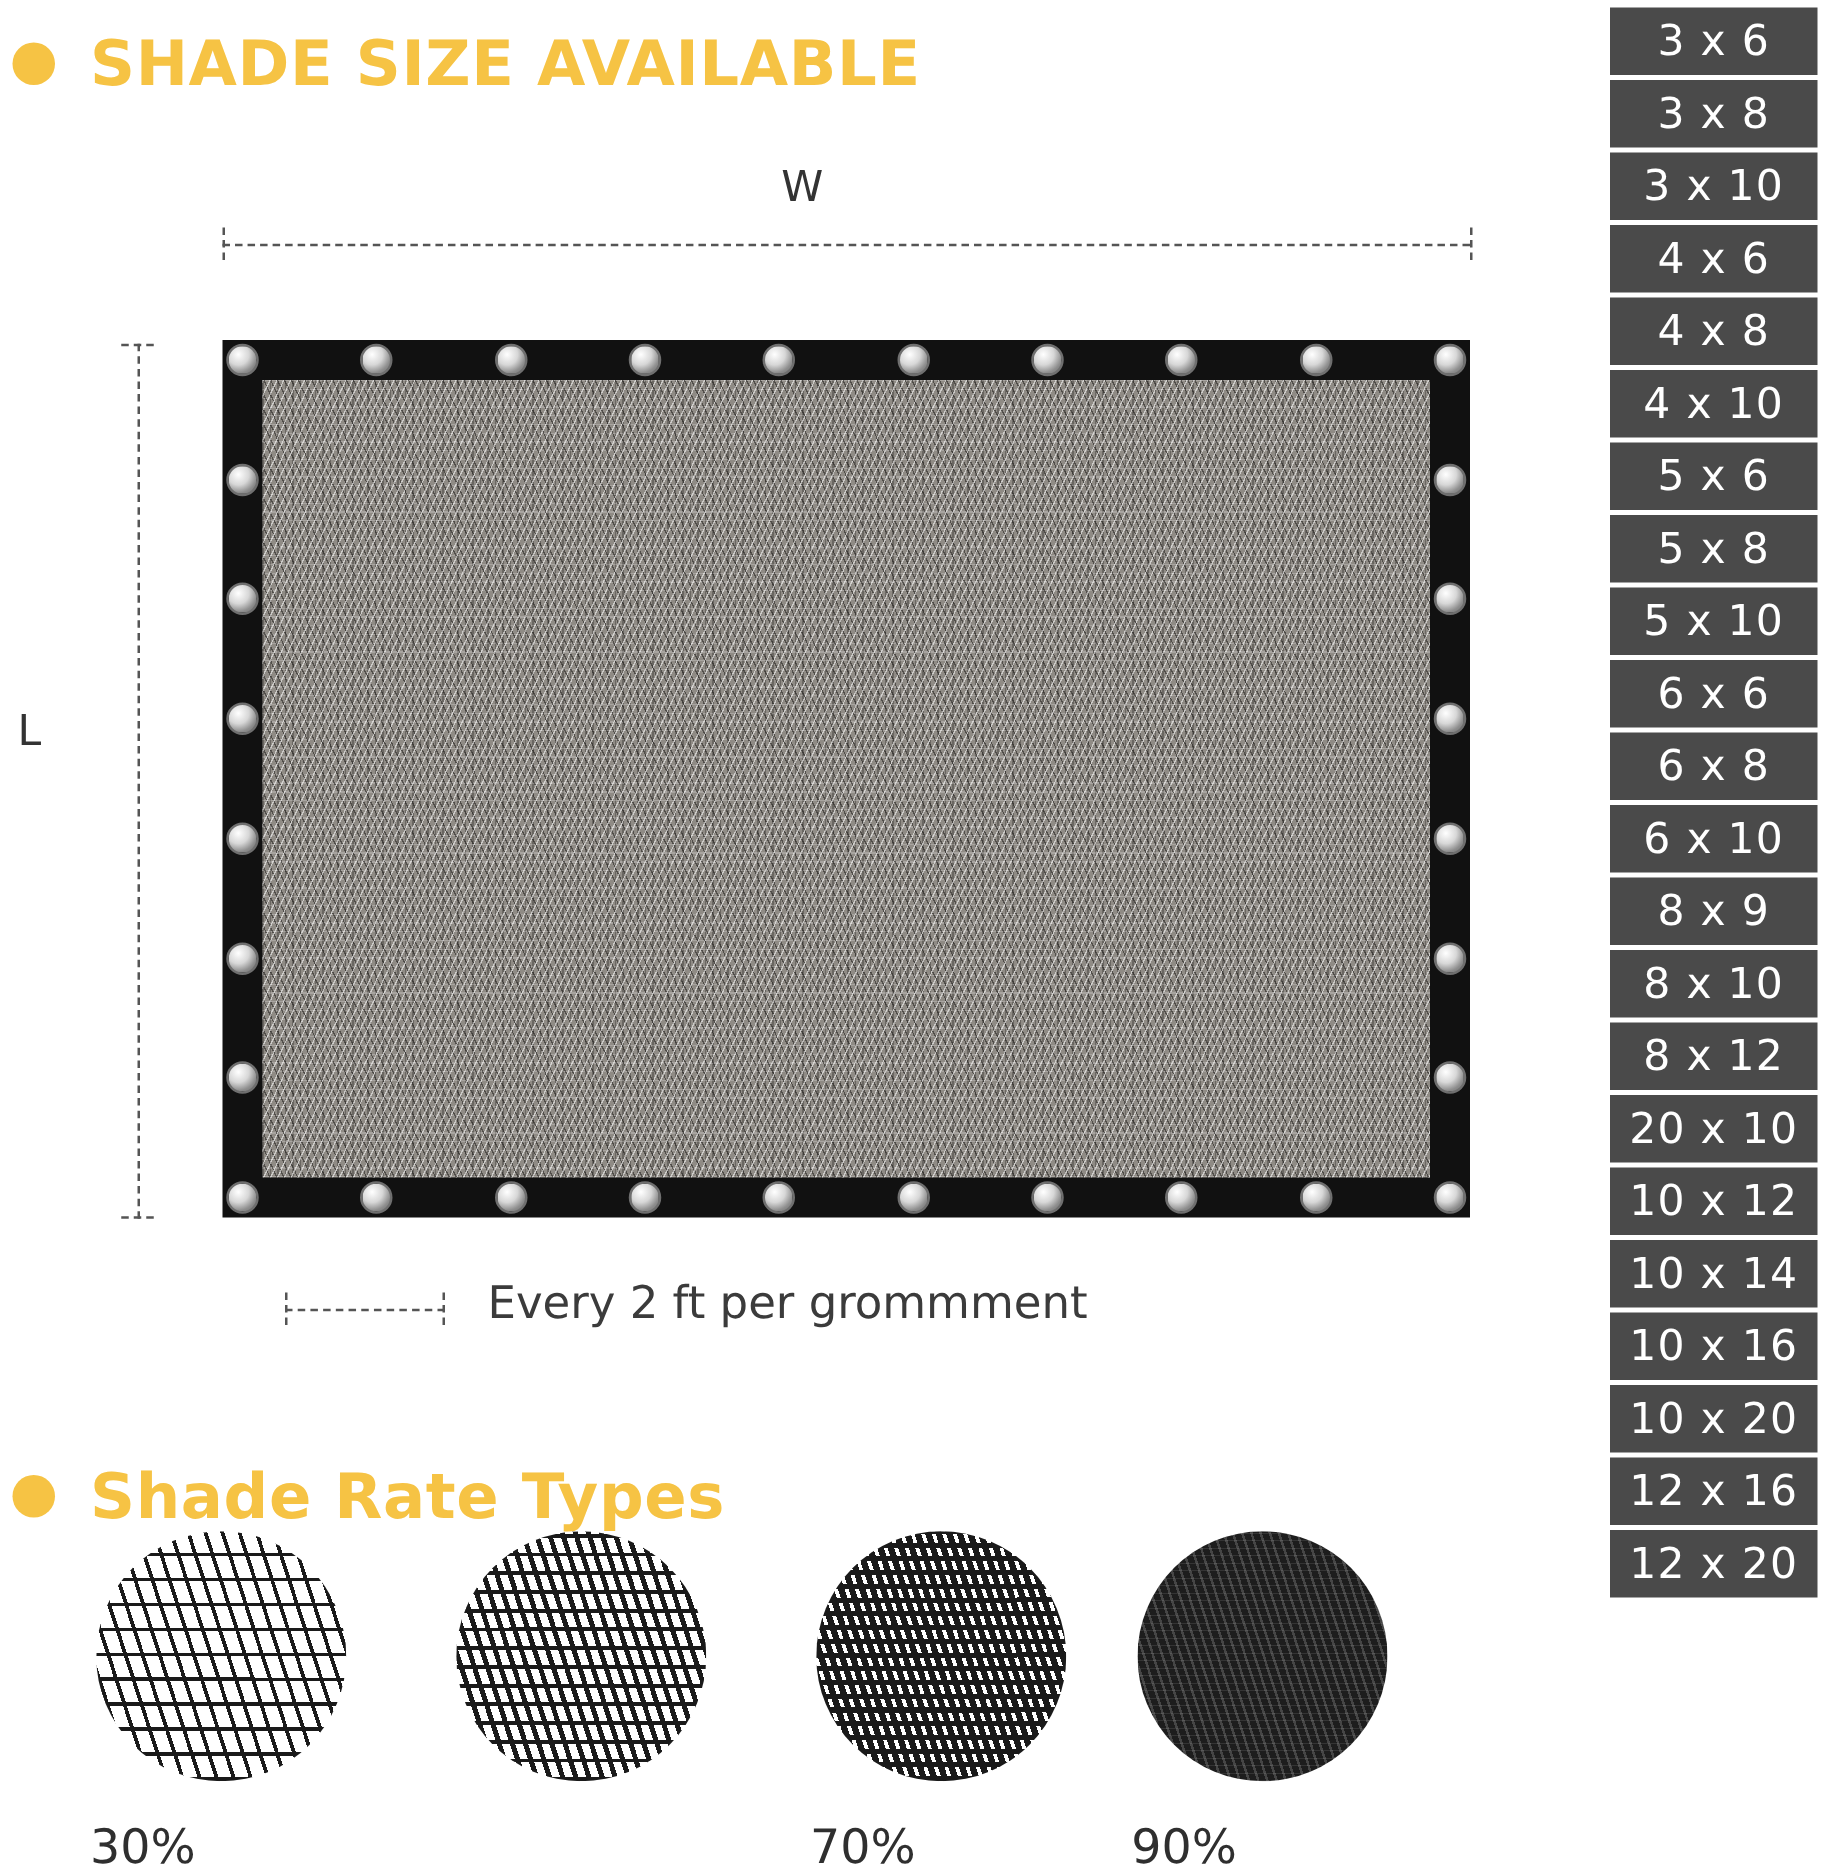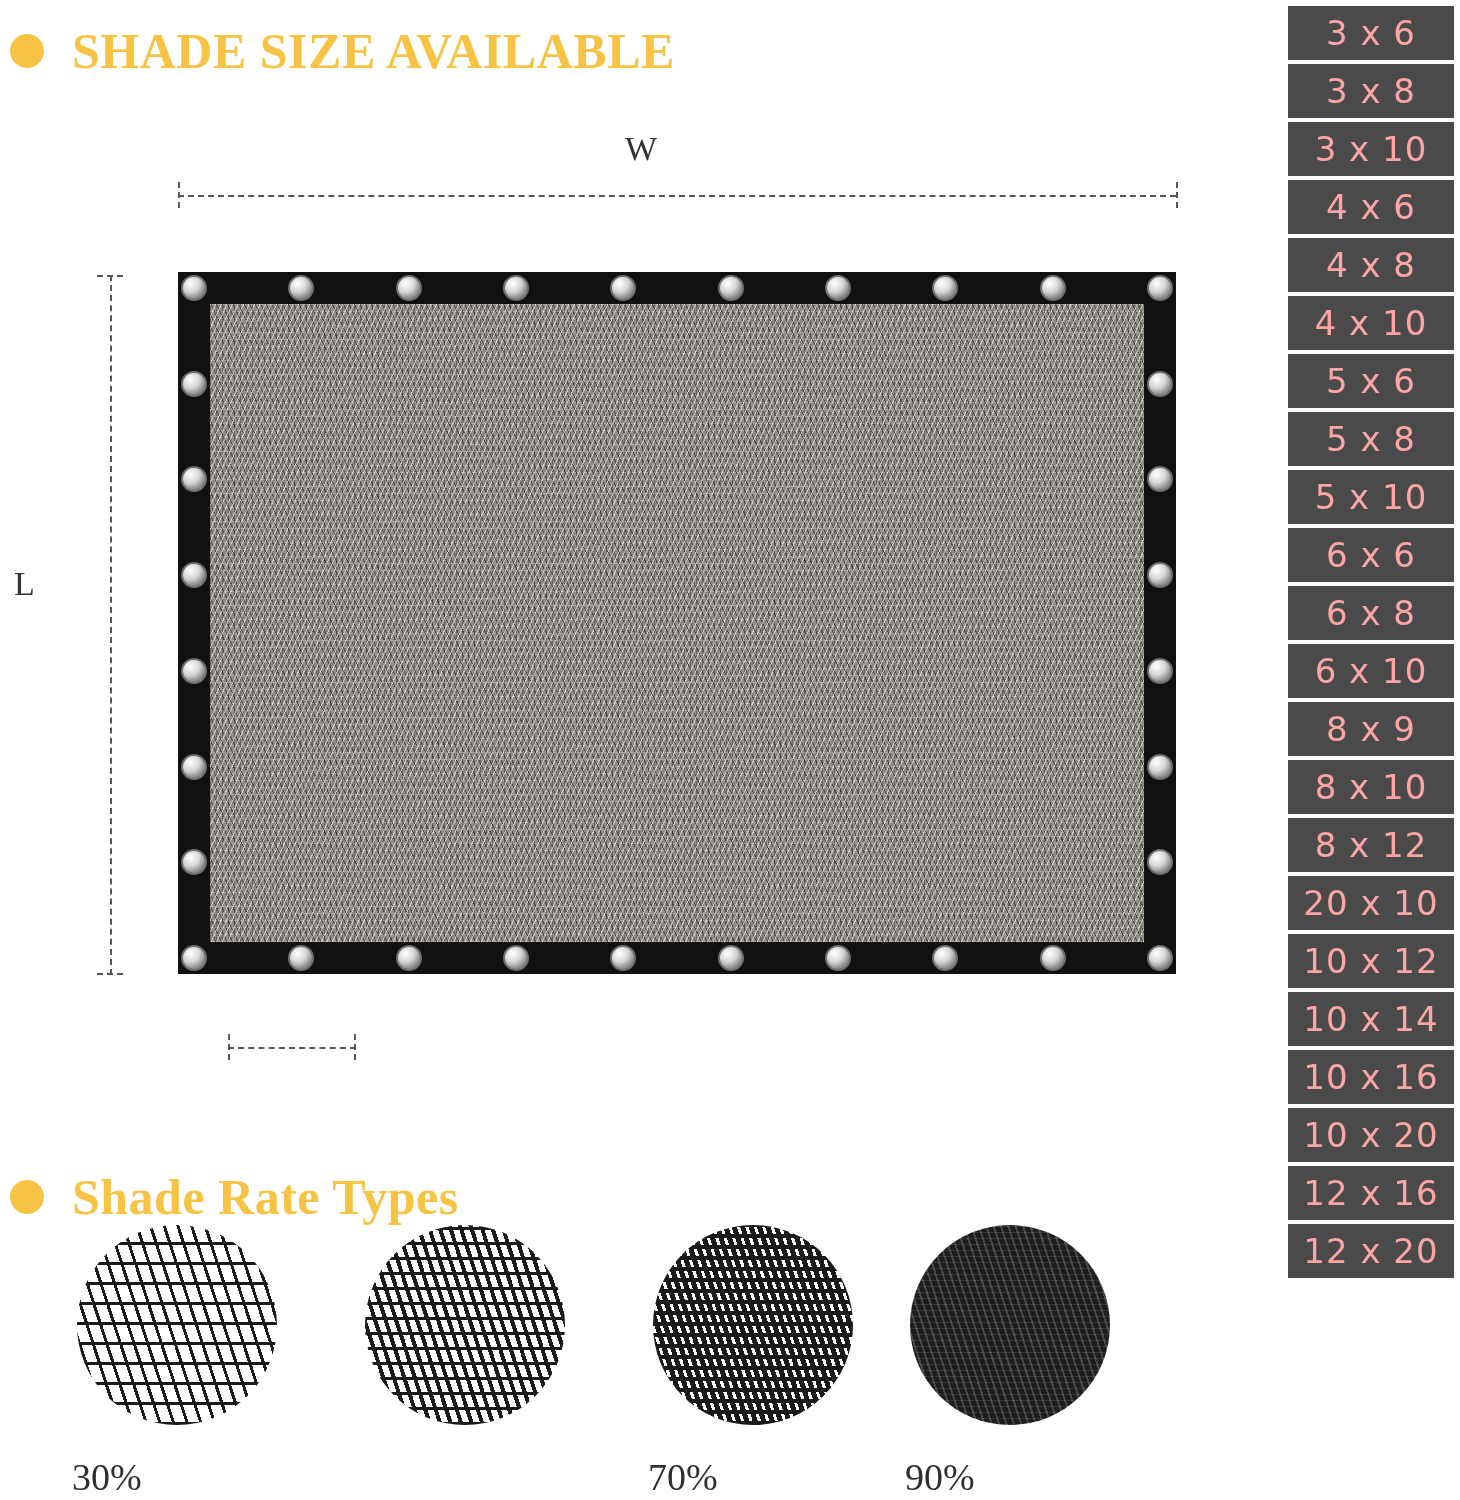--- a/index.html
+++ b/index.html
@@ -21,21 +21,20 @@
     width: 1460px;
     height: 1500px;
   }
 
   #left-panel {
     position: absolute;
     left: 0;
     top: 0;
     width: 1290px;
     height: 1500px;
-    font-family: Liberation Serif, serif;
   }
 
   
   .heading {
     position: absolute;
     display: flex;
     align-items: center;
   }
   .bullet {
     width: 34px;
@@ -208,21 +207,21 @@
     right: 6px;
     top: 6px;
     width: 166px;
     display: flex;
     flex-direction: column;
     gap: 4px;
   }
   .size-chip {
     height: 54px;
     background: #4a4a4a;
-    color: #fca5a5;
+    color: #ffffff;
     font-size: 34px;
     display: flex;
     align-items: center;
     justify-content: center;
     letter-spacing: 1px;
   }
 </style>
 </head>
 <body>
 
@@ -279,20 +278,21 @@
           <div class="grommet" style="left: 3px; top: 481.571px;"></div>
           <div class="grommet" style="left: 969px; top: 481.571px;"></div>
           <div class="grommet" style="left: 3px; top: 577.286px;"></div>
           <div class="grommet" style="left: 969px; top: 577.286px;"></div>
         </div>
     </div>
 
     <div class="dim-line-h" id="gline"></div>
     <div class="tick-v" id="gtick-l"></div>
     <div class="tick-v" id="gtick-r"></div>
+    <div id="grommet-note">Every 2 ft per grommment</div>
 
     <div class="heading" id="heading-rate">
       <span class="bullet"></span>
       <span class="heading-text">Shade Rate Types</span>
     </div>
 
     <div id="rate-items">
         <div class="rate-item" style="left: 72px; top: 1225px;">
           <div class="rate-circle rate-30"></div>
           <div class="rate-label">30%</div>

